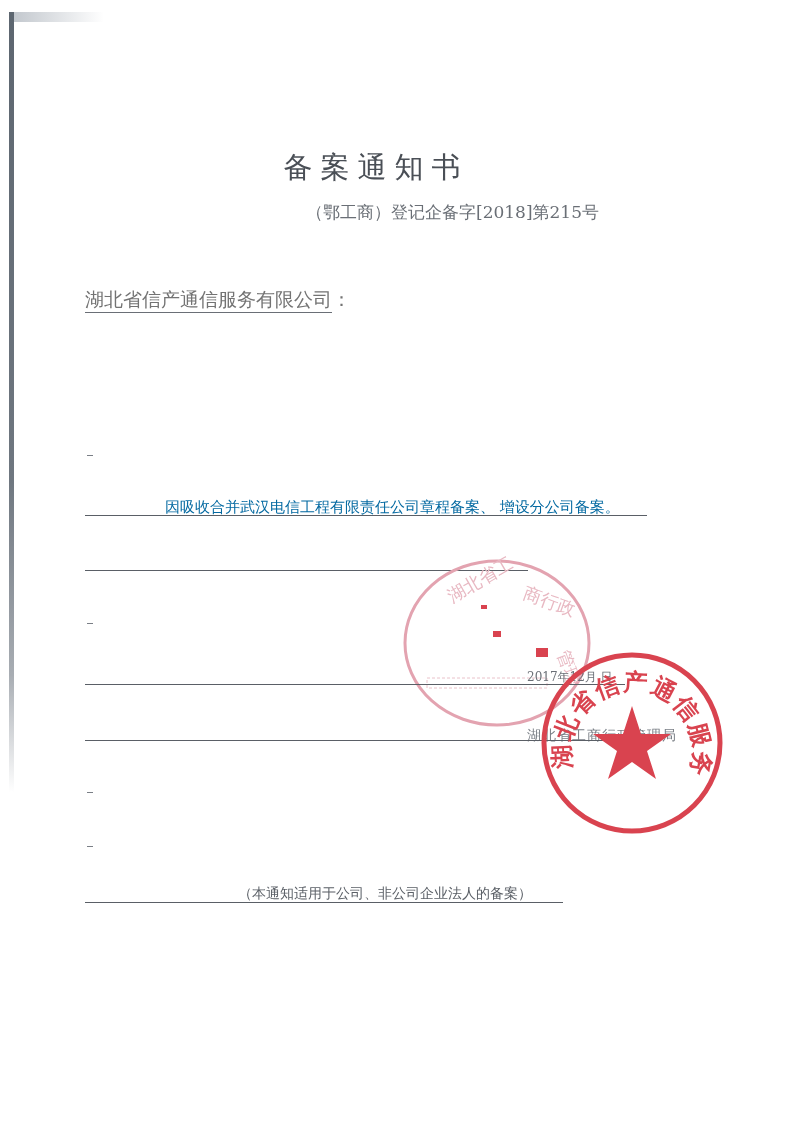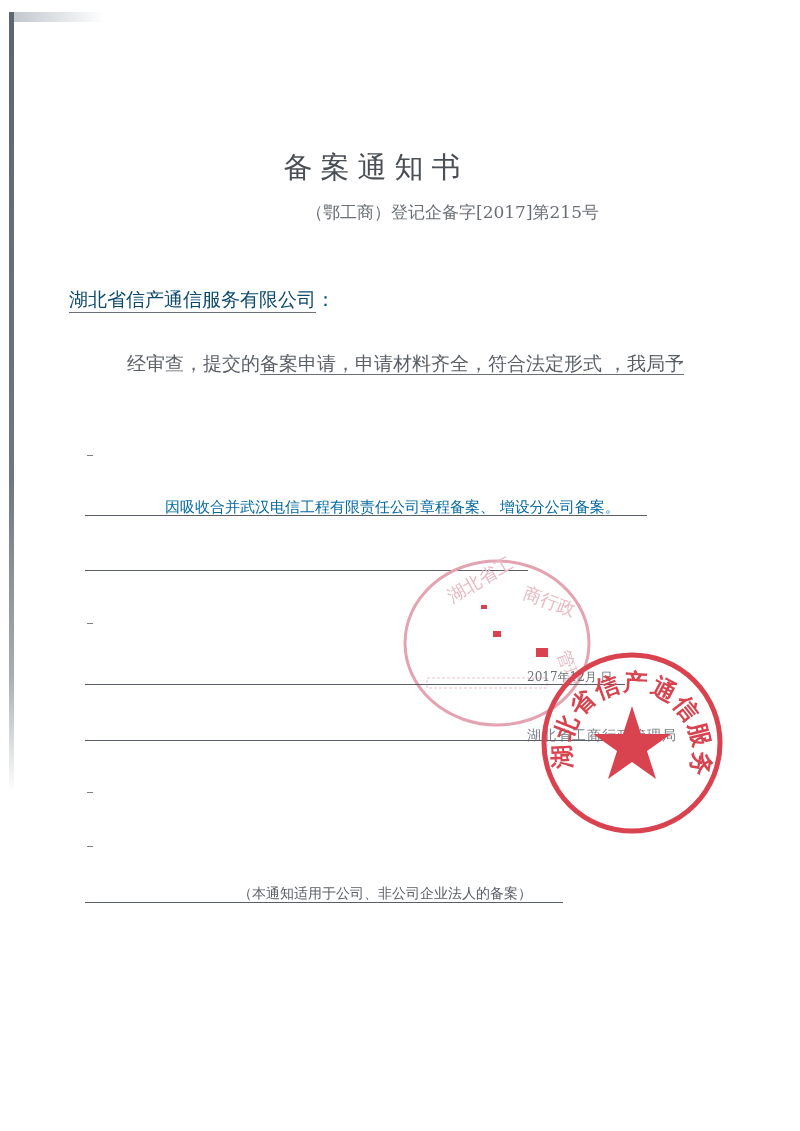--- a/index.html
+++ b/index.html
@@ -19,21 +19,21 @@
   }
   .title {
     position:absolute; left:0; width:752px; top:148px; text-align:center;
     font-size:29px; letter-spacing:8px; color:#4a4f56;
     font-family:"DejaVu Sans","Liberation Sans",sans-serif;
   }
   .docnum {
     position:absolute; left:306px; top:201px; font-size:17px; color:#6a6f76;
   }
   .addressee {
-    position:absolute; left:69px; top:287px; font-size:19px; color:#0c4a6e;
+    position:absolute; left:85px; top:287px; font-size:19px; color:#737373;
   }
   .addressee .u { border-bottom:1.5px solid #6a6f76; padding-bottom:2px; }
   .para {
     position:absolute; left:87px; top:345px; width:630px; font-size:19px; line-height:36px; color:#5a5f66;
   }
   .para .indent { padding-left:40px; }
   .u { border-bottom:1.5px solid #6a6f76; }
   .dash { position:absolute; left:87px; width:6px; height:1px; background:#7a7f86; }
   .hline { position:absolute; height:1px; background:#5a5f66; }
   .content-line {
@@ -51,26 +51,25 @@
   .seal-faint { position:absolute; left:397px; top:553px; width:200px; height:180px; }
   .seal-red { position:absolute; left:537px; top:648px; width:190px; height:190px; }
 </style>
 </head>
 <body>
 
 <div class="scan-edge"></div>
 <div class="scan-top"></div>
 
 <div class="title">备案通知书</div>
-<div class="docnum">（鄂工商）登记企备字[2017]第215号</div>
+<div class="docnum">（鄂工商）登记企备字[2018]第215号</div>
 
 <div class="addressee"><span class="u">湖北省信产通信服务有限公司</span><span>：</span></div>
 
 <div class="para">
-  <div class="indent"><span>经审查，提交的</span><span class="u">备案申请，申请材料齐全，符合法定形式 ，我局予</span></div>
 </div>
 
 <div class="dash" style="top:455px;"></div>
 <div class="content-line">因吸收合并武汉电信工程有限责任公司章程备案、 增设分公司备案。</div>
 <div class="hline" style="left:85px; top:515px; width:562px;"></div>
 
 <div class="hline" style="left:85px; top:570px; width:443px;"></div>
 <div class="dash" style="top:623px;"></div>
 
 <svg class="seal-faint" viewBox="0 0 200 180">

